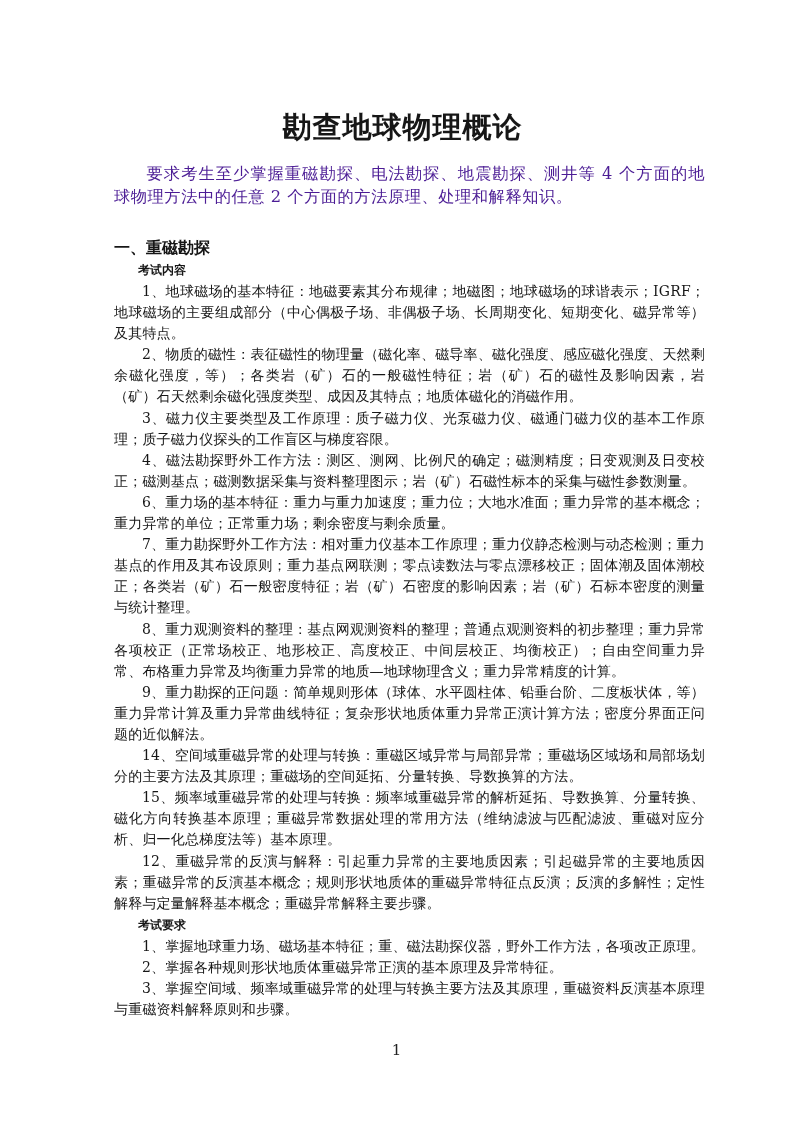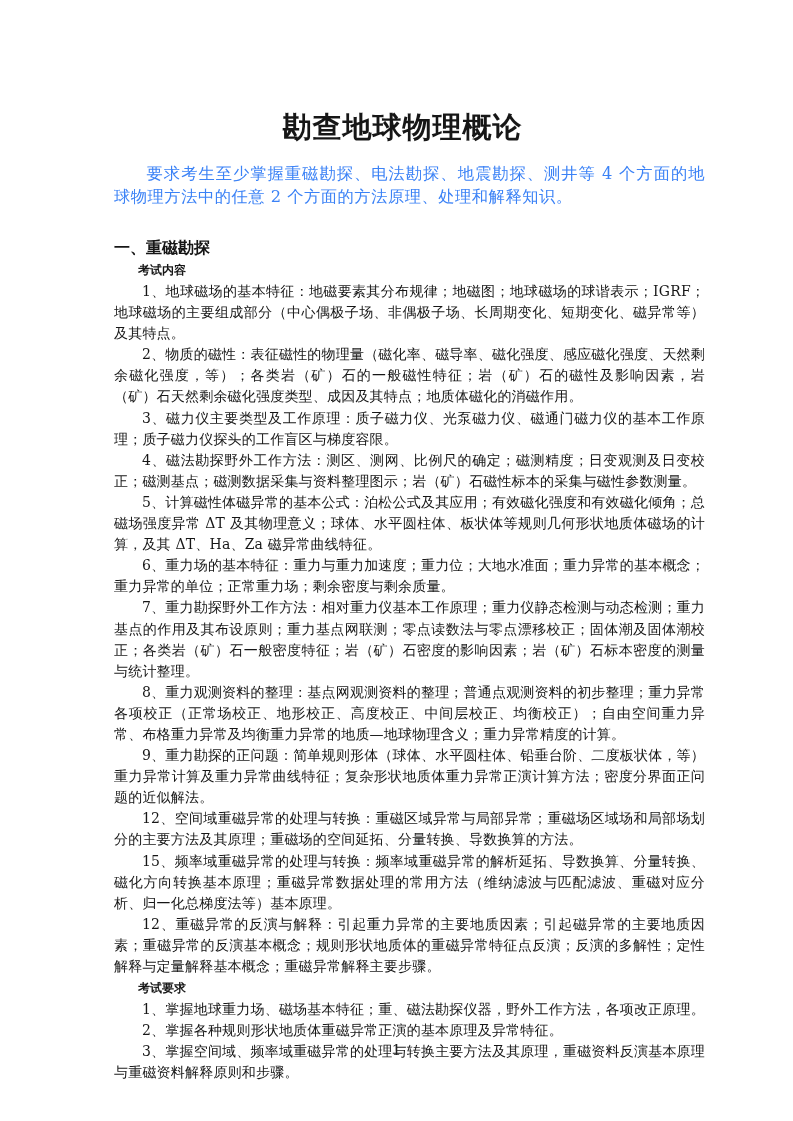--- a/index.html
+++ b/index.html
@@ -68,36 +68,35 @@
     color: #222;
   }
 </style>
 </head>
 <body>
 
 <div class="page">
 
   <h1 class="title">勘查地球物理概论</h1>
 
-  <p class="notice" style="color:#3b82f6;">要求考生至少掌握重磁勘探、电法勘探、地震勘探、测井等 4 个方面的地球物理方法中的任意 2 个方面的方法原理、处理和解释知识。</p>
+  <p class="notice" style="color:#4c1d95;">要求考生至少掌握重磁勘探、电法勘探、地震勘探、测井等 4 个方面的地球物理方法中的任意 2 个方面的方法原理、处理和解释知识。</p>
 
   <h2 class="sec-heading">一、重磁勘探</h2>
 
   <h3 class="sub-heading">考试内容</h3>
 
   <p class="item">1、地球磁场的基本特征：地磁要素其分布规律；地磁图；地球磁场的球谐表示；IGRF；地球磁场的主要组成部分（中心偶极子场、非偶极子场、长周期变化、短期变化、磁异常等）及其特点。</p>
   <p class="item">2、物质的磁性：表征磁性的物理量（磁化率、磁导率、磁化强度、感应磁化强度、天然剩余磁化强度，等）；各类岩（矿）石的一般磁性特征；岩（矿）石的磁性及影响因素，岩（矿）石天然剩余磁化强度类型、成因及其特点；地质体磁化的消磁作用。</p>
   <p class="item">3、磁力仪主要类型及工作原理：质子磁力仪、光泵磁力仪、磁通门磁力仪的基本工作原理；质子磁力仪探头的工作盲区与梯度容限。</p>
   <p class="item">4、磁法勘探野外工作方法：测区、测网、比例尺的确定；磁测精度；日变观测及日变校正；磁测基点；磁测数据采集与资料整理图示；岩（矿）石磁性标本的采集与磁性参数测量。</p>
-  <p class="item">5、计算磁性体磁异常的基本公式：泊松公式及其应用；有效磁化强度和有效磁化倾角；总磁场强度异常 ΔT 及其物理意义；球体、水平圆柱体、板状体等规则几何形状地质体磁场的计算，及其 ΔT、Ha、Za 磁异常曲线特征。</p>
   <p class="item">6、重力场的基本特征：重力与重力加速度；重力位；大地水准面；重力异常的基本概念；重力异常的单位；正常重力场；剩余密度与剩余质量。</p>
   <p class="item">7、重力勘探野外工作方法：相对重力仪基本工作原理；重力仪静态检测与动态检测；重力基点的作用及其布设原则；重力基点网联测；零点读数法与零点漂移校正；固体潮及固体潮校正；各类岩（矿）石一般密度特征；岩（矿）石密度的影响因素；岩（矿）石标本密度的测量与统计整理。</p>
   <p class="item">8、重力观测资料的整理：基点网观测资料的整理；普通点观测资料的初步整理；重力异常各项校正（正常场校正、地形校正、高度校正、中间层校正、均衡校正）；自由空间重力异常、布格重力异常及均衡重力异常的地质—地球物理含义；重力异常精度的计算。</p>
   <p class="item">9、重力勘探的正问题：简单规则形体（球体、水平圆柱体、铅垂台阶、二度板状体，等）重力异常计算及重力异常曲线特征；复杂形状地质体重力异常正演计算方法；密度分界面正问题的近似解法。</p>
-  <p class="item">12、空间域重磁异常的处理与转换：重磁区域异常与局部异常；重磁场区域场和局部场划分的主要方法及其原理；重磁场的空间延拓、分量转换、导数换算的方法。</p>
+  <p class="item">14、空间域重磁异常的处理与转换：重磁区域异常与局部异常；重磁场区域场和局部场划分的主要方法及其原理；重磁场的空间延拓、分量转换、导数换算的方法。</p>
   <p class="item">15、频率域重磁异常的处理与转换：频率域重磁异常的解析延拓、导数换算、分量转换、磁化方向转换基本原理；重磁异常数据处理的常用方法（维纳滤波与匹配滤波、重磁对应分析、归一化总梯度法等）基本原理。</p>
   <p class="item">12、重磁异常的反演与解释：引起重力异常的主要地质因素；引起磁异常的主要地质因素；重磁异常的反演基本概念；规则形状地质体的重磁异常特征点反演；反演的多解性；定性解释与定量解释基本概念；重磁异常解释主要步骤。</p>
 
   <h3 class="sub-heading">考试要求</h3>
 
   <p class="item">1、掌握地球重力场、磁场基本特征；重、磁法勘探仪器，野外工作方法，各项改正原理。</p>
   <p class="item">2、掌握各种规则形状地质体重磁异常正演的基本原理及异常特征。</p>
   <p class="item">3、掌握空间域、频率域重磁异常的处理与转换主要方法及其原理，重磁资料反演基本原理与重磁资料解释原则和步骤。</p>
 
   <div class="page-number">1</div>

